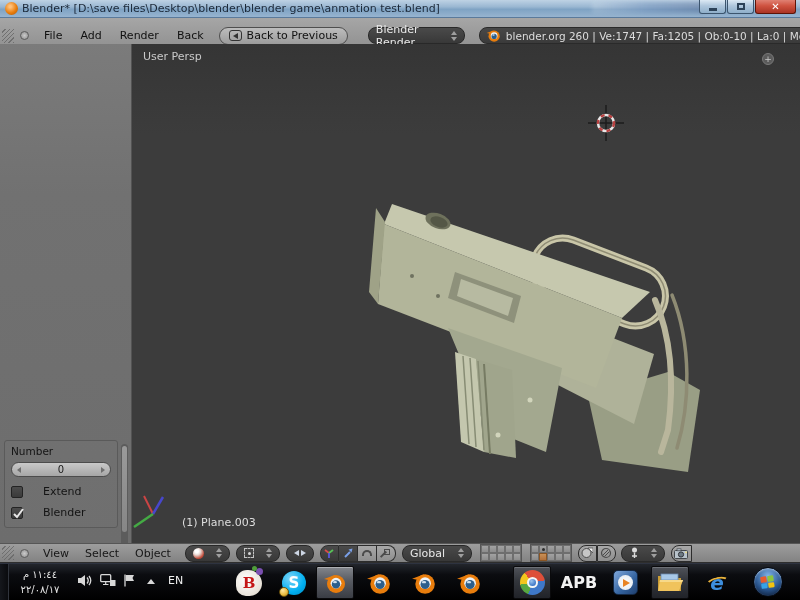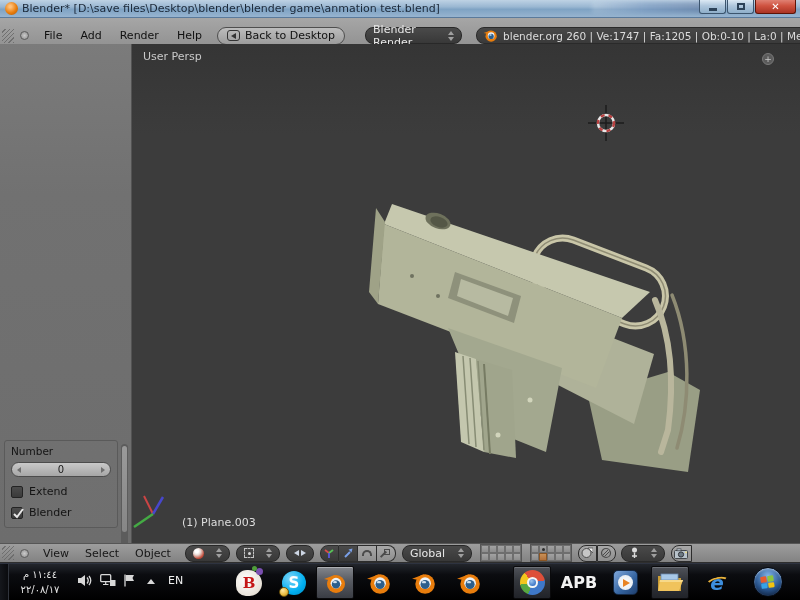--- a/index.html
+++ b/index.html
@@ -70,21 +70,21 @@
     border: 1px solid #5a5a5a; border-radius: 3px; background: rgba(255,255,255,0.02);
     padding: 4px 6px; }
   .np-label { font-size: 10.5px; }
   .slider { margin-top: 5px; height: 15px; border-radius: 8px; border: 1px solid #4c4c4c;
     background: linear-gradient(#c9c9c9, #a6a6a6); position: relative;
     display: flex; align-items: center; justify-content: center; font-size: 10px; color: #1a1a1a; }
   .sl-arrow { position: absolute; top: 4px; width: 0; height: 0;
     border-top: 3px solid transparent; border-bottom: 3px solid transparent; }
   .sl-arrow.l { left: 5px; border-right: 4px solid #6f6f6f; }
   .sl-arrow.r { right: 5px; border-left: 4px solid #6f6f6f; }
-  .chk-row { display: flex; align-items: center; gap: 6px; margin-top: 8px; }
+  .chk-row { display: flex; align-items: center; gap: 20px; margin-top: 8px; }
   .chk { width: 12px; height: 12px; border-radius: 2px; border: 1px solid #232323;
     background: linear-gradient(#4c4c4c, #3a3a3a); position: relative; flex: 0 0 auto; }
   .chk svg { position: absolute; left: 0; top: -1px; }
   .shelf-scroll { position: absolute; right: 3px; top: 400px; width: 7px; height: 130px;
     background: #5c5c5c; border-radius: 4px; }
   .shelf-scroll .thumb { position: absolute; left: 1px; right: 1px; top: 2px; height: 86px;
     background: linear-gradient(#9a9a9a, #868686); border-radius: 3px; }
 
   
   .viewport { position: absolute; top: 44px; left: 132px; width: 686px; height: 499px;
@@ -221,26 +221,26 @@
         </span>
     </span>
   </div>
 
   <div class="infobar">
     <span class="area-corner"></span>
     <span class="hdr-circle"></span>
     <span class="menu-item">File</span>
     <span class="menu-item">Add</span>
     <span class="menu-item">Render</span>
-    <span class="menu-item">Help</span>
+    <span class="menu-item">Back</span>
     <span class="btn-back">
       <span class="back-ico">
           <i></i>
         </span>
-      <span>Back to Desktop</span>
+      <span>Back to Previous</span>
     </span>
     <span class="dd engine-dd">
       <span>Blender Render</span>
       <span class="updown">
           <i class="u"></i>
           <i class="d"></i>
         </span>
     </span>
     <span class="stats-pill">
       <svg width="15" height="15" viewBox="0 0 24 24">

